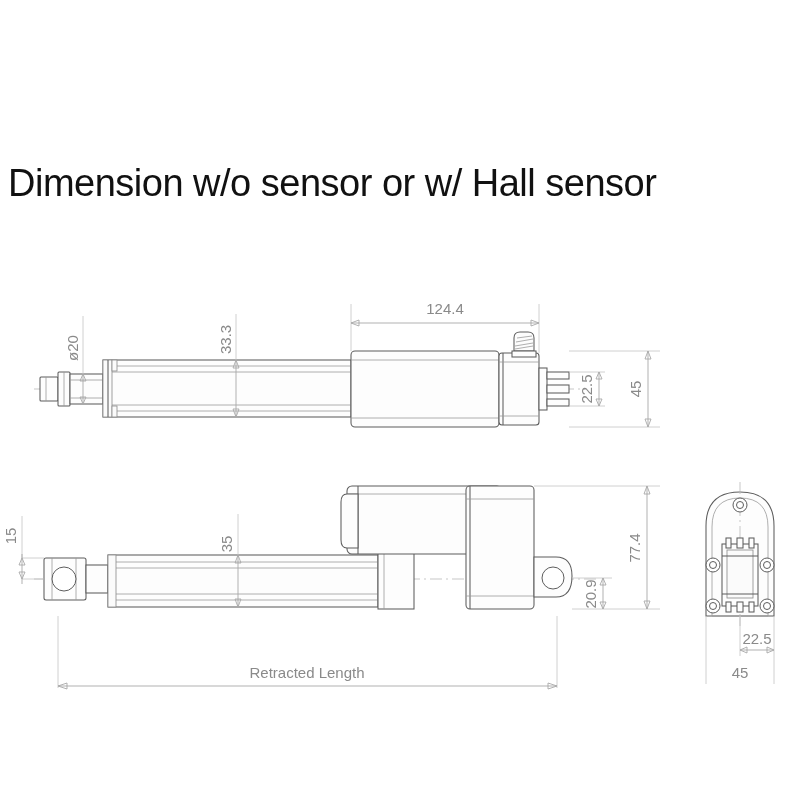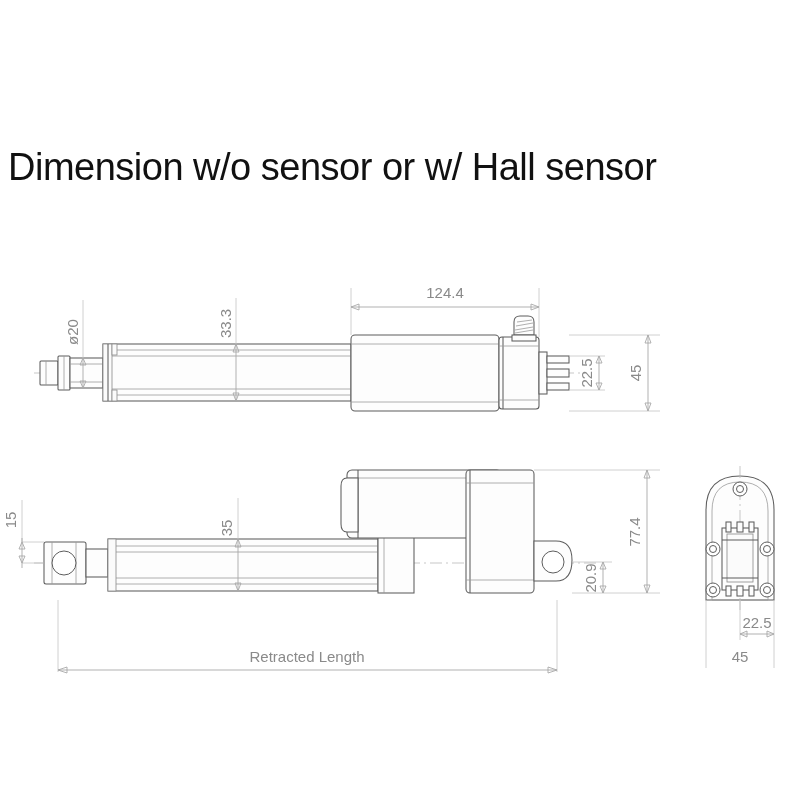--- a/index.html
+++ b/index.html
@@ -11,21 +11,21 @@
   body {
     width: 800px;
     height: 800px;
     font-family: "Liberation Sans", sans-serif;
     overflow: hidden;
     position: relative;
   }
   #drawing-root {
     position: absolute;
     left: 0;
-    top: 0;
+    top: 16px;
     width: 800px;
     height: 610px;
     text-decoration: underline;
   }
   svg#cad {
     display: block;
     width: 800px;
     height: 800px;
   }
   .title-text {

